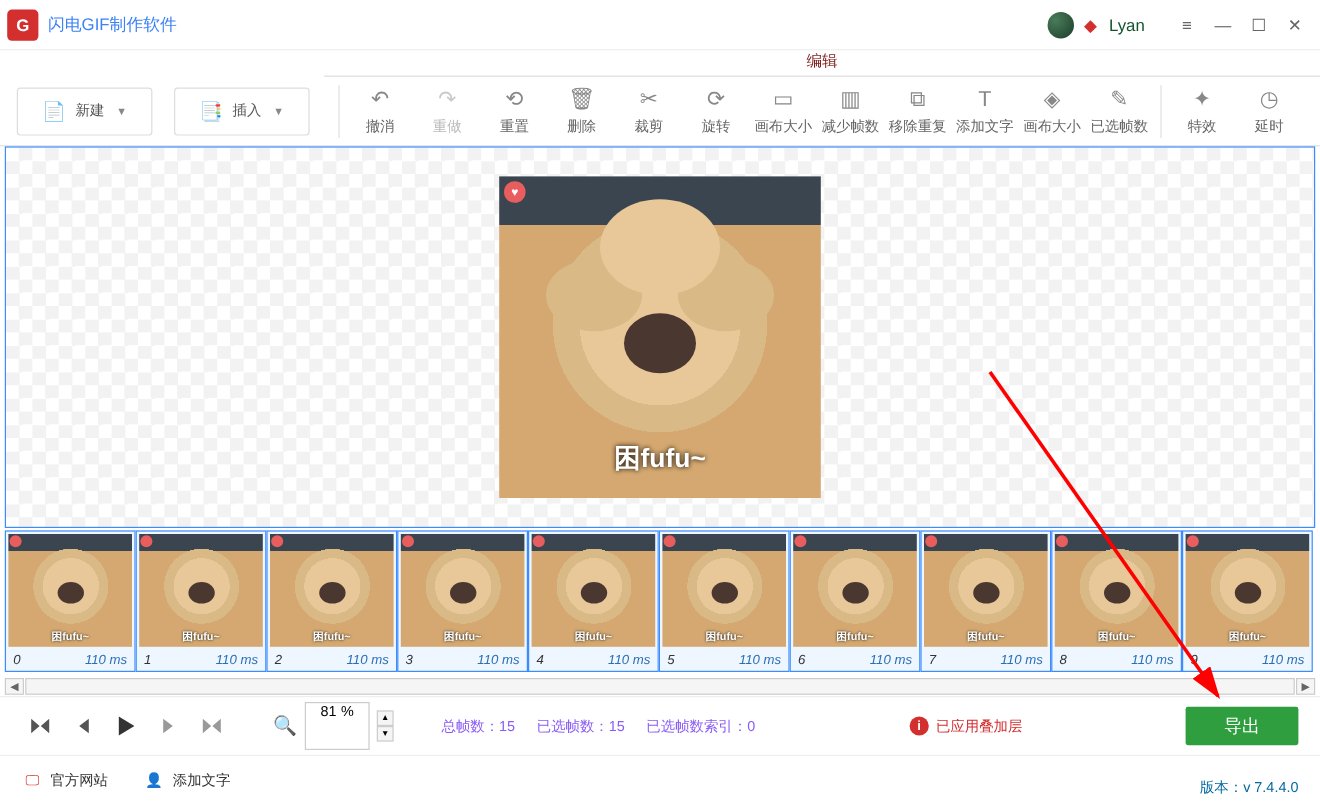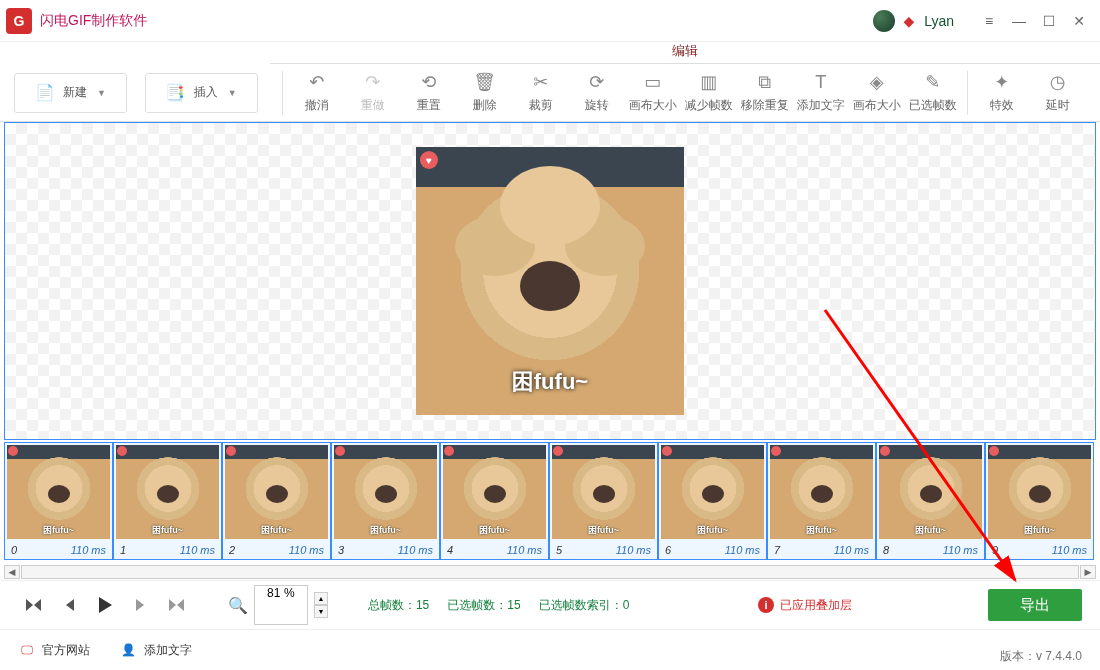--- a/index.html
+++ b/index.html
@@ -1,19 +1,19 @@
 <!DOCTYPE html>
 <html><head>
 <meta charset="utf-8">
 <style>
 * { margin:0; padding:0; box-sizing:border-box; font-family:"Microsoft YaHei",Arial,sans-serif; font-size:12px; }
 body { width:1100px; height:670px; background:#fff; display:flex; flex-direction:column; overflow:hidden; position:relative; }
 .title-bar { height:42px; display:flex; align-items:center; padding:0 6px; border-bottom:1px solid #eee; }
 .logo { width:26px; height:26px; background:#d32f2f; border-radius:4px; display:flex; align-items:center; justify-content:center; color:#fff; font-weight:bold; font-size:14px; margin-right:8px; }
-.title-txt { font-size:14px; color:#be185d; flex:0 0 auto; }
+.title-txt { font-size:14px; color:#3b82f6; flex:0 0 auto; }
 .title-sp { flex:1; }
 .avatar { width:22px; height:22px; border-radius:50%; background:radial-gradient(circle at 30% 30%,#4a7c59,#1a3d2a); margin-right:8px; }
 .gem { color:#d32f2f; font-size:14px; margin-right:10px; }
 .uname { font-size:14px; color:#14532d; margin-right:20px; }
 .wbtn { width:30px; height:30px; display:flex; align-items:center; justify-content:center; color:#666; font-size:14px; cursor:pointer; }
 .tabs-row { height:22px; display:flex; }
 .tabs-left-sp { width:270px; }
 .tab-lbl { flex:1; text-align:center; color:#7f1d1d; font-size:13px; border-bottom:1px solid #ddd; }
 .tab-eff { width:160px; text-align:center; color:#333; font-size:13px; border-bottom:1px solid #ddd; }
 .toolbar { height:58px; display:flex; align-items:center; border-bottom:1px solid #e0e0e0; padding:0 6px 0 14px; }
@@ -45,28 +45,28 @@
 .sc-arrow { width:16px; height:14px; border:1px solid #ccc; display:flex; align-items:center; justify-content:center; font-size:9px; color:#666; background:#f5f5f5; cursor:pointer; }
 .sc-track { flex:1; height:14px; border:1px solid #ccc; background:#f5f5f5; margin:0 1px; }
 .play-row { height:50px; display:flex; align-items:center; padding:0 18px; gap:6px; border-top:1px solid #eee; border-bottom:1px solid #eee; }
 .pbtn { width:30px; height:30px; display:flex; align-items:center; justify-content:center; color:#555; font-size:18px; cursor:pointer; }
 .pbtn.play { font-size:20px; }
 .zoom-box { display:flex; align-items:center; margin-left:30px; gap:6px; }
 .zoom-ic { color:#888; font-size:16px; }
 .zoom-in { width:54px; height:40px; border:1px solid #ccc; display:flex; align-items:flex-start; justify-content:center; font-size:13px; }
 .spin { display:flex; flex-direction:column; }
 .spin div { width:14px; height:13px; border:1px solid #ccc; font-size:7px; display:flex; align-items:center; justify-content:center; cursor:pointer; background:#f5f5f5; }
-.stats { margin-left:34px; display:flex; gap:18px; color:#15803d; font-size:13px; }
+.stats { margin-left:34px; display:flex; gap:18px; color:#8b5cf6; font-size:13px; }
 .warn-lbl { margin-left:auto; display:flex; align-items:center; gap:6px; color:#d32f2f; font-size:13px; margin-right:130px; }
 .warn-ic { width:16px; height:16px; border-radius:50%; background:#d32f2f; color:#fff; display:flex; align-items:center; justify-content:center; font-size:11px; font-weight:bold; }
 .export-btn { width:94px; height:32px; background:#2e9e3f; color:#fff; font-size:15px; border:none; border-radius:2px; cursor:pointer; }
 .footer { height:40px; display:flex; align-items:center; padding:0 18px; }
 .flink { display:flex; align-items:center; gap:6px; margin-right:30px; color:#333; font-size:13px; cursor:pointer; }
 .flink .fic { width:18px; height:18px; display:flex; align-items:center; justify-content:center; }
-.version { margin-left:auto; color:#737373; font-size:13px;margin-top:12px; }
+.version { margin-left:auto; color:#0369a1; font-size:13px;margin-top:12px; }
 .arrow-annot { position:absolute; pointer-events:none; z-index:100; }
 </style>
 </head>
 <body>
 
 <div class="title-bar">
   <div class="logo">G</div>
   <div class="title-txt">闪电GIF制作软件</div>
   <div class="title-sp"></div>
   <div class="avatar"></div>

